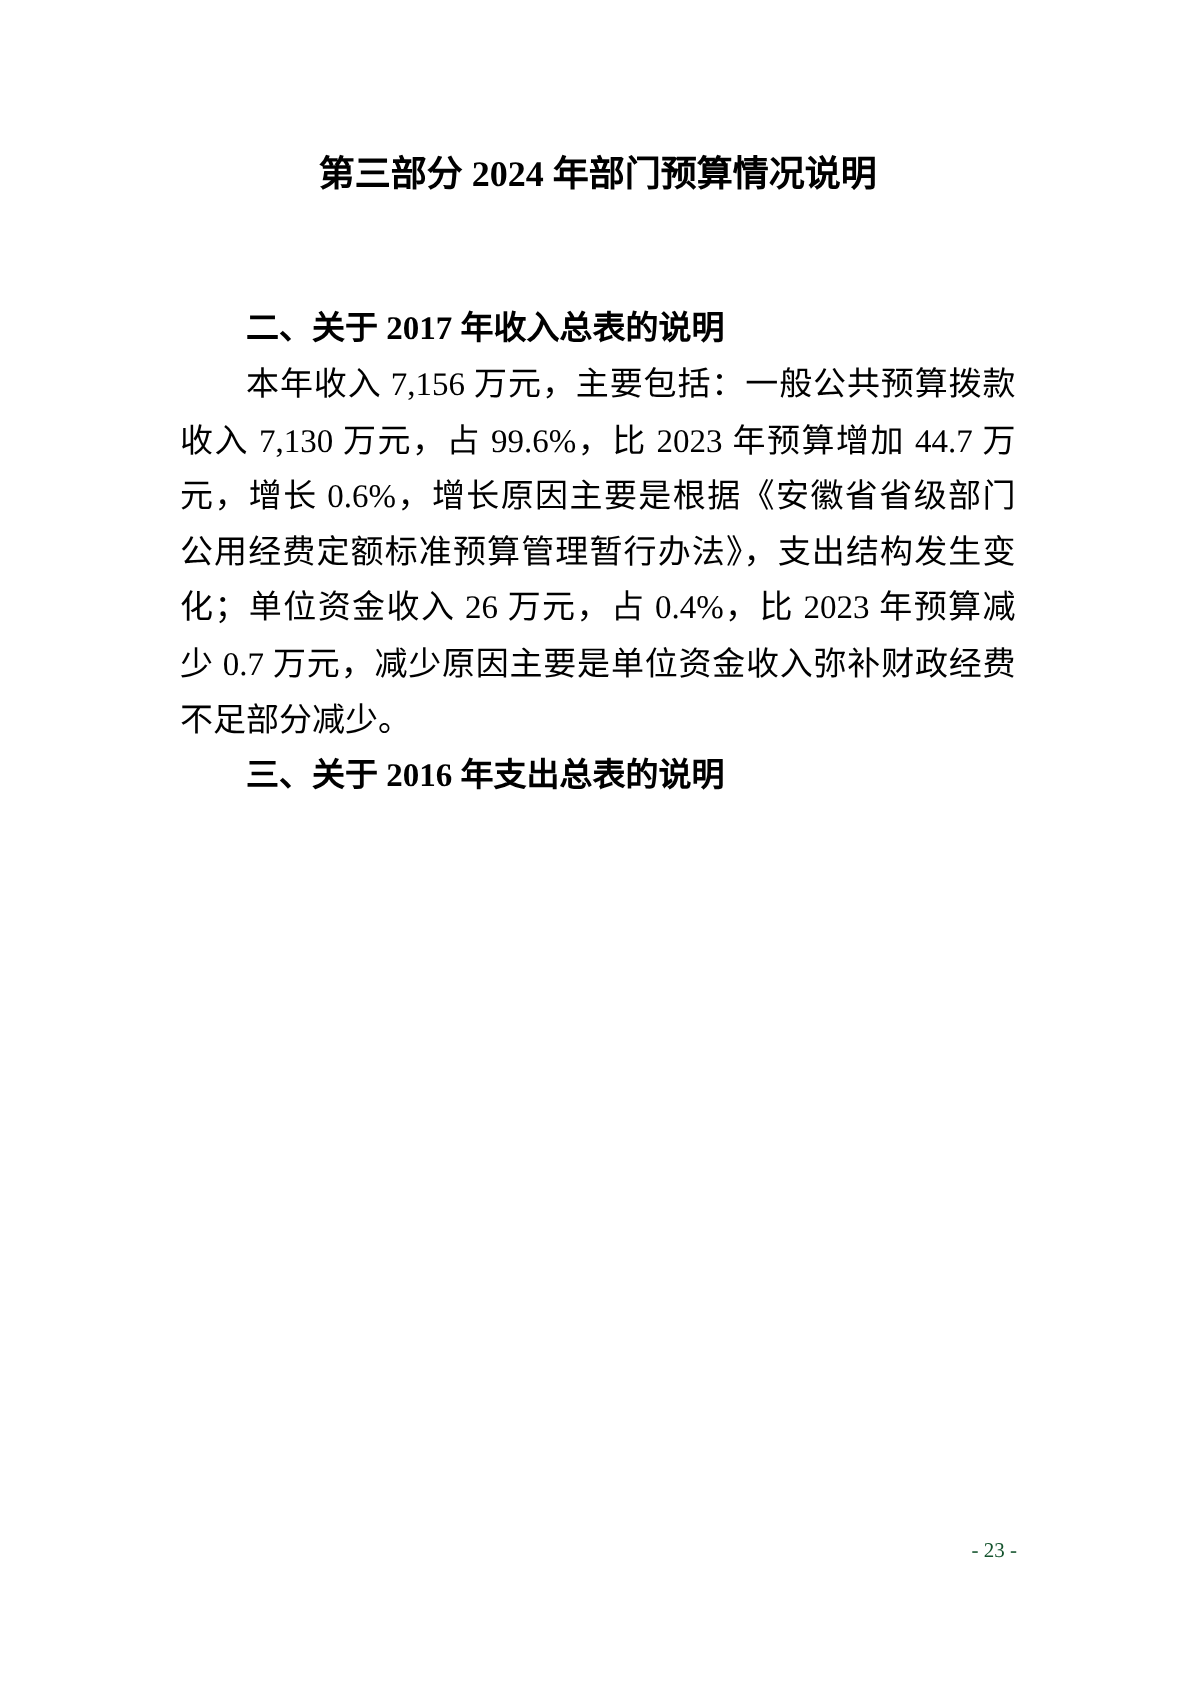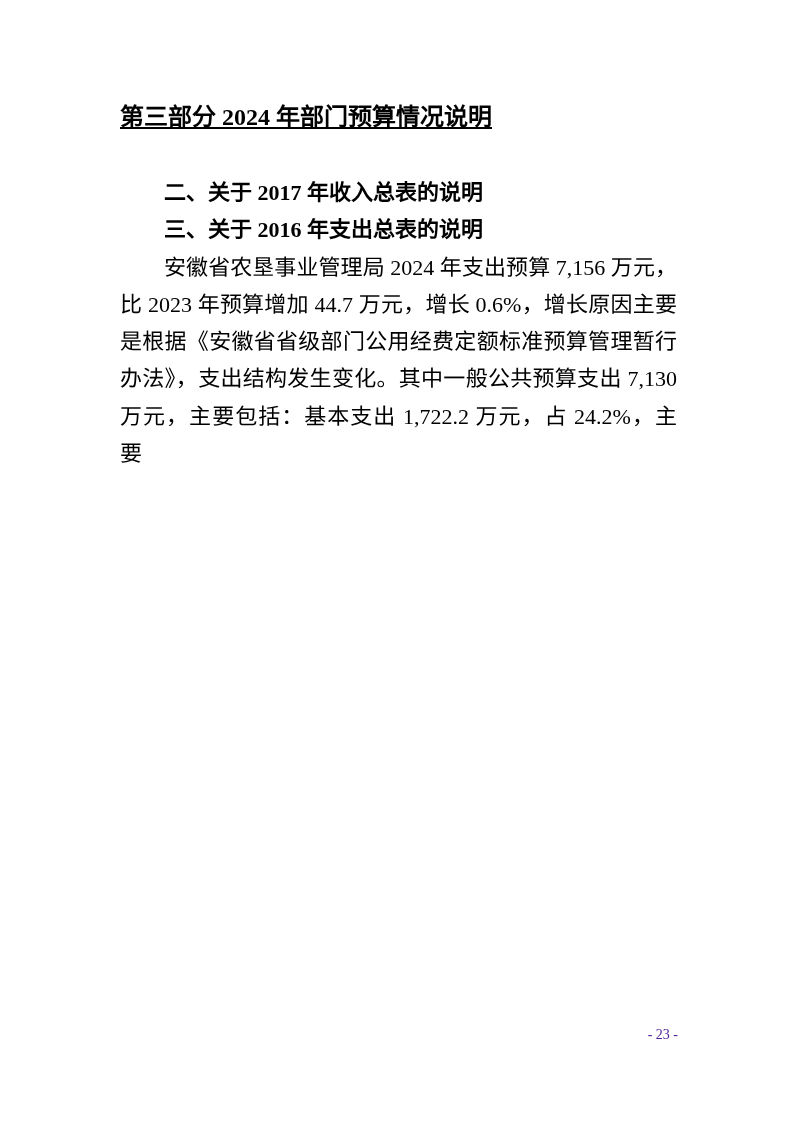--- a/index.html
+++ b/index.html
@@ -21,23 +21,23 @@
   .content {
     position: absolute;
     left: 120px;
     top: 96px;
     width: 557px;
   }
   .doc-title {
     font-size: 24px;
     line-height: 42px;
     font-weight: bold;
-    margin: 0 0 36px 0;
+    text-align: center;
+    margin: 0 0 62px 0;
     white-space: nowrap;
-    text-decoration: underline;
   }
   .sec-heading {
     font-size: 22px;
     line-height: 37.3px;
     font-weight: bold;
     text-indent: 2em;
     margin: 0;
   }
   .para {
     font-size: 22px;
@@ -45,39 +45,39 @@
     text-indent: 2em;
     text-align: justify;
     margin: 0;
   }
   .footer-pagenum {
     position: absolute;
     top: 1026px;
     right: 116px;
     font-size: 14px;
     line-height: 18px;
-    color: #4c1d95;
+    color: #14532d;
   }
 </style>
 </head>
 <body>
 
 <div class="page">
   <div class="content">
 
     <h1 class="doc-title">第三部分 2024 年部门预算情况说明</h1>
 
     <section>
     </section>
 
     <section>
       <h2 class="sec-heading">二、关于 2017 年收入总表的说明</h2>
+      <p class="para">本年收入 7,156 万元，主要包括：一般公共预算拨款收入 7,130 万元，占 99.6%，比 2023 年预算增加 44.7 万元，增长 0.6%，增长原因主要是根据《安徽省省级部门公用经费定额标准预算管理暂行办法》，支出结构发生变化；单位资金收入 26 万元，占 0.4%，比 2023 年预算减少 0.7 万元，减少原因主要是单位资金收入弥补财政经费不足部分减少。</p>
     </section>
 
     <section>
       <h2 class="sec-heading">三、关于 2016 年支出总表的说明</h2>
-      <p class="para">安徽省农垦事业管理局 2024 年支出预算 7,156 万元，比 2023 年预算增加 44.7 万元，增长 0.6%，增长原因主要是根据《安徽省省级部门公用经费定额标准预算管理暂行办法》，支出结构发生变化。其中一般公共预算支出 7,130 万元，主要包括：基本支出 1,722.2 万元，占 24.2%，主要</p>
     </section>
 
   </div>
 
   <div class="footer-pagenum">- 23 -</div>
 </div>
 
 </body></html>

